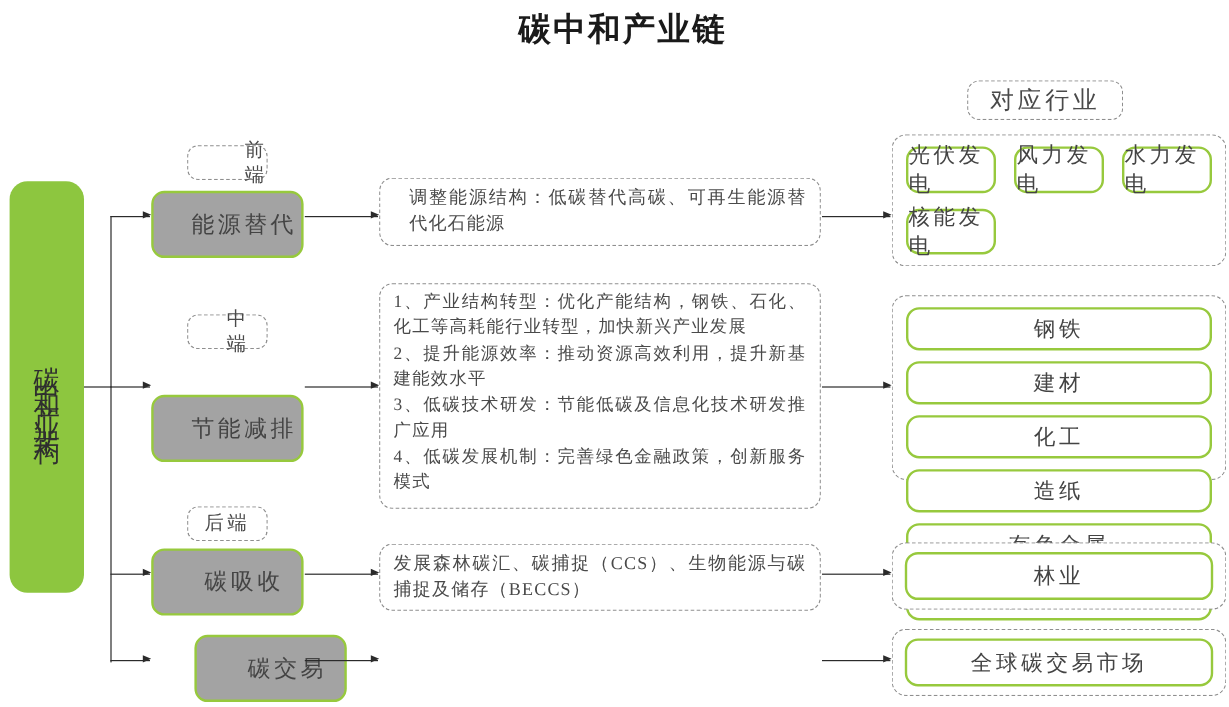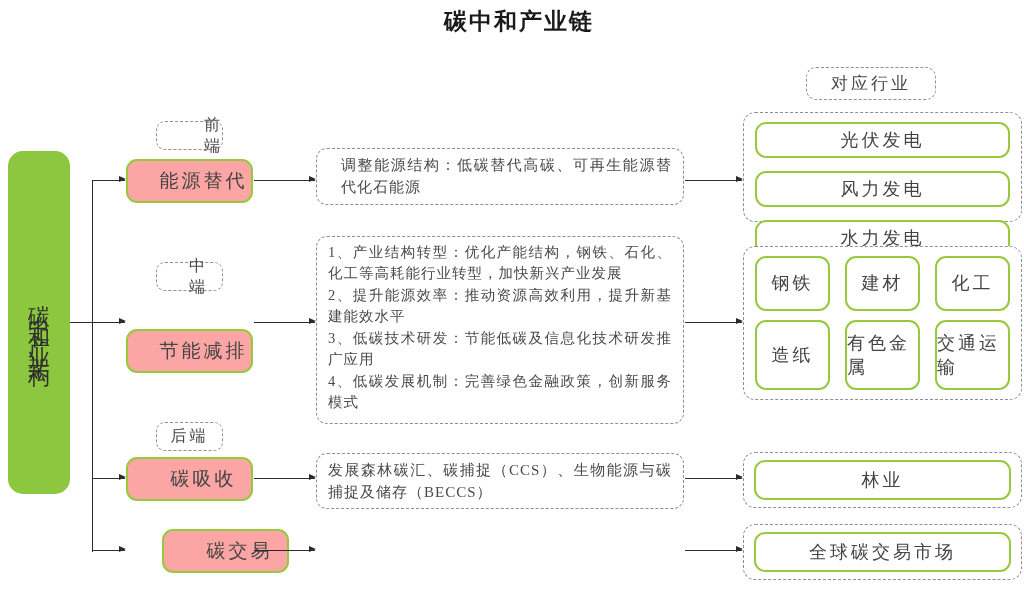--- a/index.html
+++ b/index.html
@@ -9,21 +9,21 @@
     width: 1024px;
     height: 589px;
     background: #ffffff;
     overflow: hidden;
     color: #3d3d3d;
   }
   .title {
     position: absolute;
     top: 6px; left: 0; right: 0;
     text-align: center;
-    font-size: 23px;
+    font-size: 27px;
     font-weight: bold;
     color: #1a1a1a;
     letter-spacing: 2px;
     padding-left: 14px;
   }
   .root {
     position: absolute;
     left: 8px; top: 151px;
     width: 62px; height: 343px;
     background: #8DC63F;
@@ -32,22 +32,22 @@
     align-items: center;
     justify-content: center;
     writing-mode: vertical-rl;
     text-orientation: upright;
     font-size: 22px;
     letter-spacing: 10px;
     color: #2f2f2f;
   }
   .gnode {
     position: absolute;
-    width: 127px; height: 44px;
-    background: #fca5a5;
+    width: 127px; height: 56px;
+    background: #a3a3a3;
     border: 2.5px solid #97C93D;
     border-radius: 11px;
     display: flex;
     align-items: center;
     justify-content: center;
     font-size: 19px;
     letter-spacing: 3px;
     color: #444444;
     padding-left: 28px;
   }
@@ -80,22 +80,22 @@
     background: #ffffff;
   }
   .container {
     position: absolute;
     left: 743px;
     width: 279px;
     border: 1.6px dashed #8f8f8f;
     border-radius: 12px;
     background: #ffffff;
   }
-  .grid-2x2 { display: grid; grid-template-columns: 1fr; gap: 13px 15px; padding: 9px 11px; height: 100%; }
-  .grid-2x3 { display: grid; grid-template-columns: 1fr 1fr 1fr; gap: 9px 15px; padding: 9px 11px; height: 100%; }
+  .grid-2x2 { display: grid; grid-template-columns: 1fr 1fr 1fr; gap: 13px 15px; padding: 9px 11px; height: 100%; }
+  .grid-2x3 { display: grid; grid-template-columns: 1fr; gap: 9px 15px; padding: 9px 11px; height: 100%; }
   .grid-1   { display: grid; grid-template-columns: 1fr; padding: 7px 10px; height: 100%; }
   .chip {
     background: #ffffff;
     border: 2.5px solid #97C93D;
     border-radius: 11px;
     display: flex;
     align-items: center;
     justify-content: center;
     font-size: 18px;
     letter-spacing: 3px;
@@ -104,21 +104,21 @@
   }
   .corr {
     position: absolute;
     left: 806px; top: 67px;
     width: 130px; height: 33px;
     border: 1.6px dashed #8f8f8f;
     border-radius: 10px;
     display: flex;
     align-items: center;
     justify-content: center;
-    font-size: 17px;
+    font-size: 20px;
     letter-spacing: 3px;
     color: #4a4a4a;
     background: #ffffff;
   }
   .line {
     position: absolute;
     border-top: 1.6px solid #2b2b2b;
   }
   .vline {
     position: absolute;

